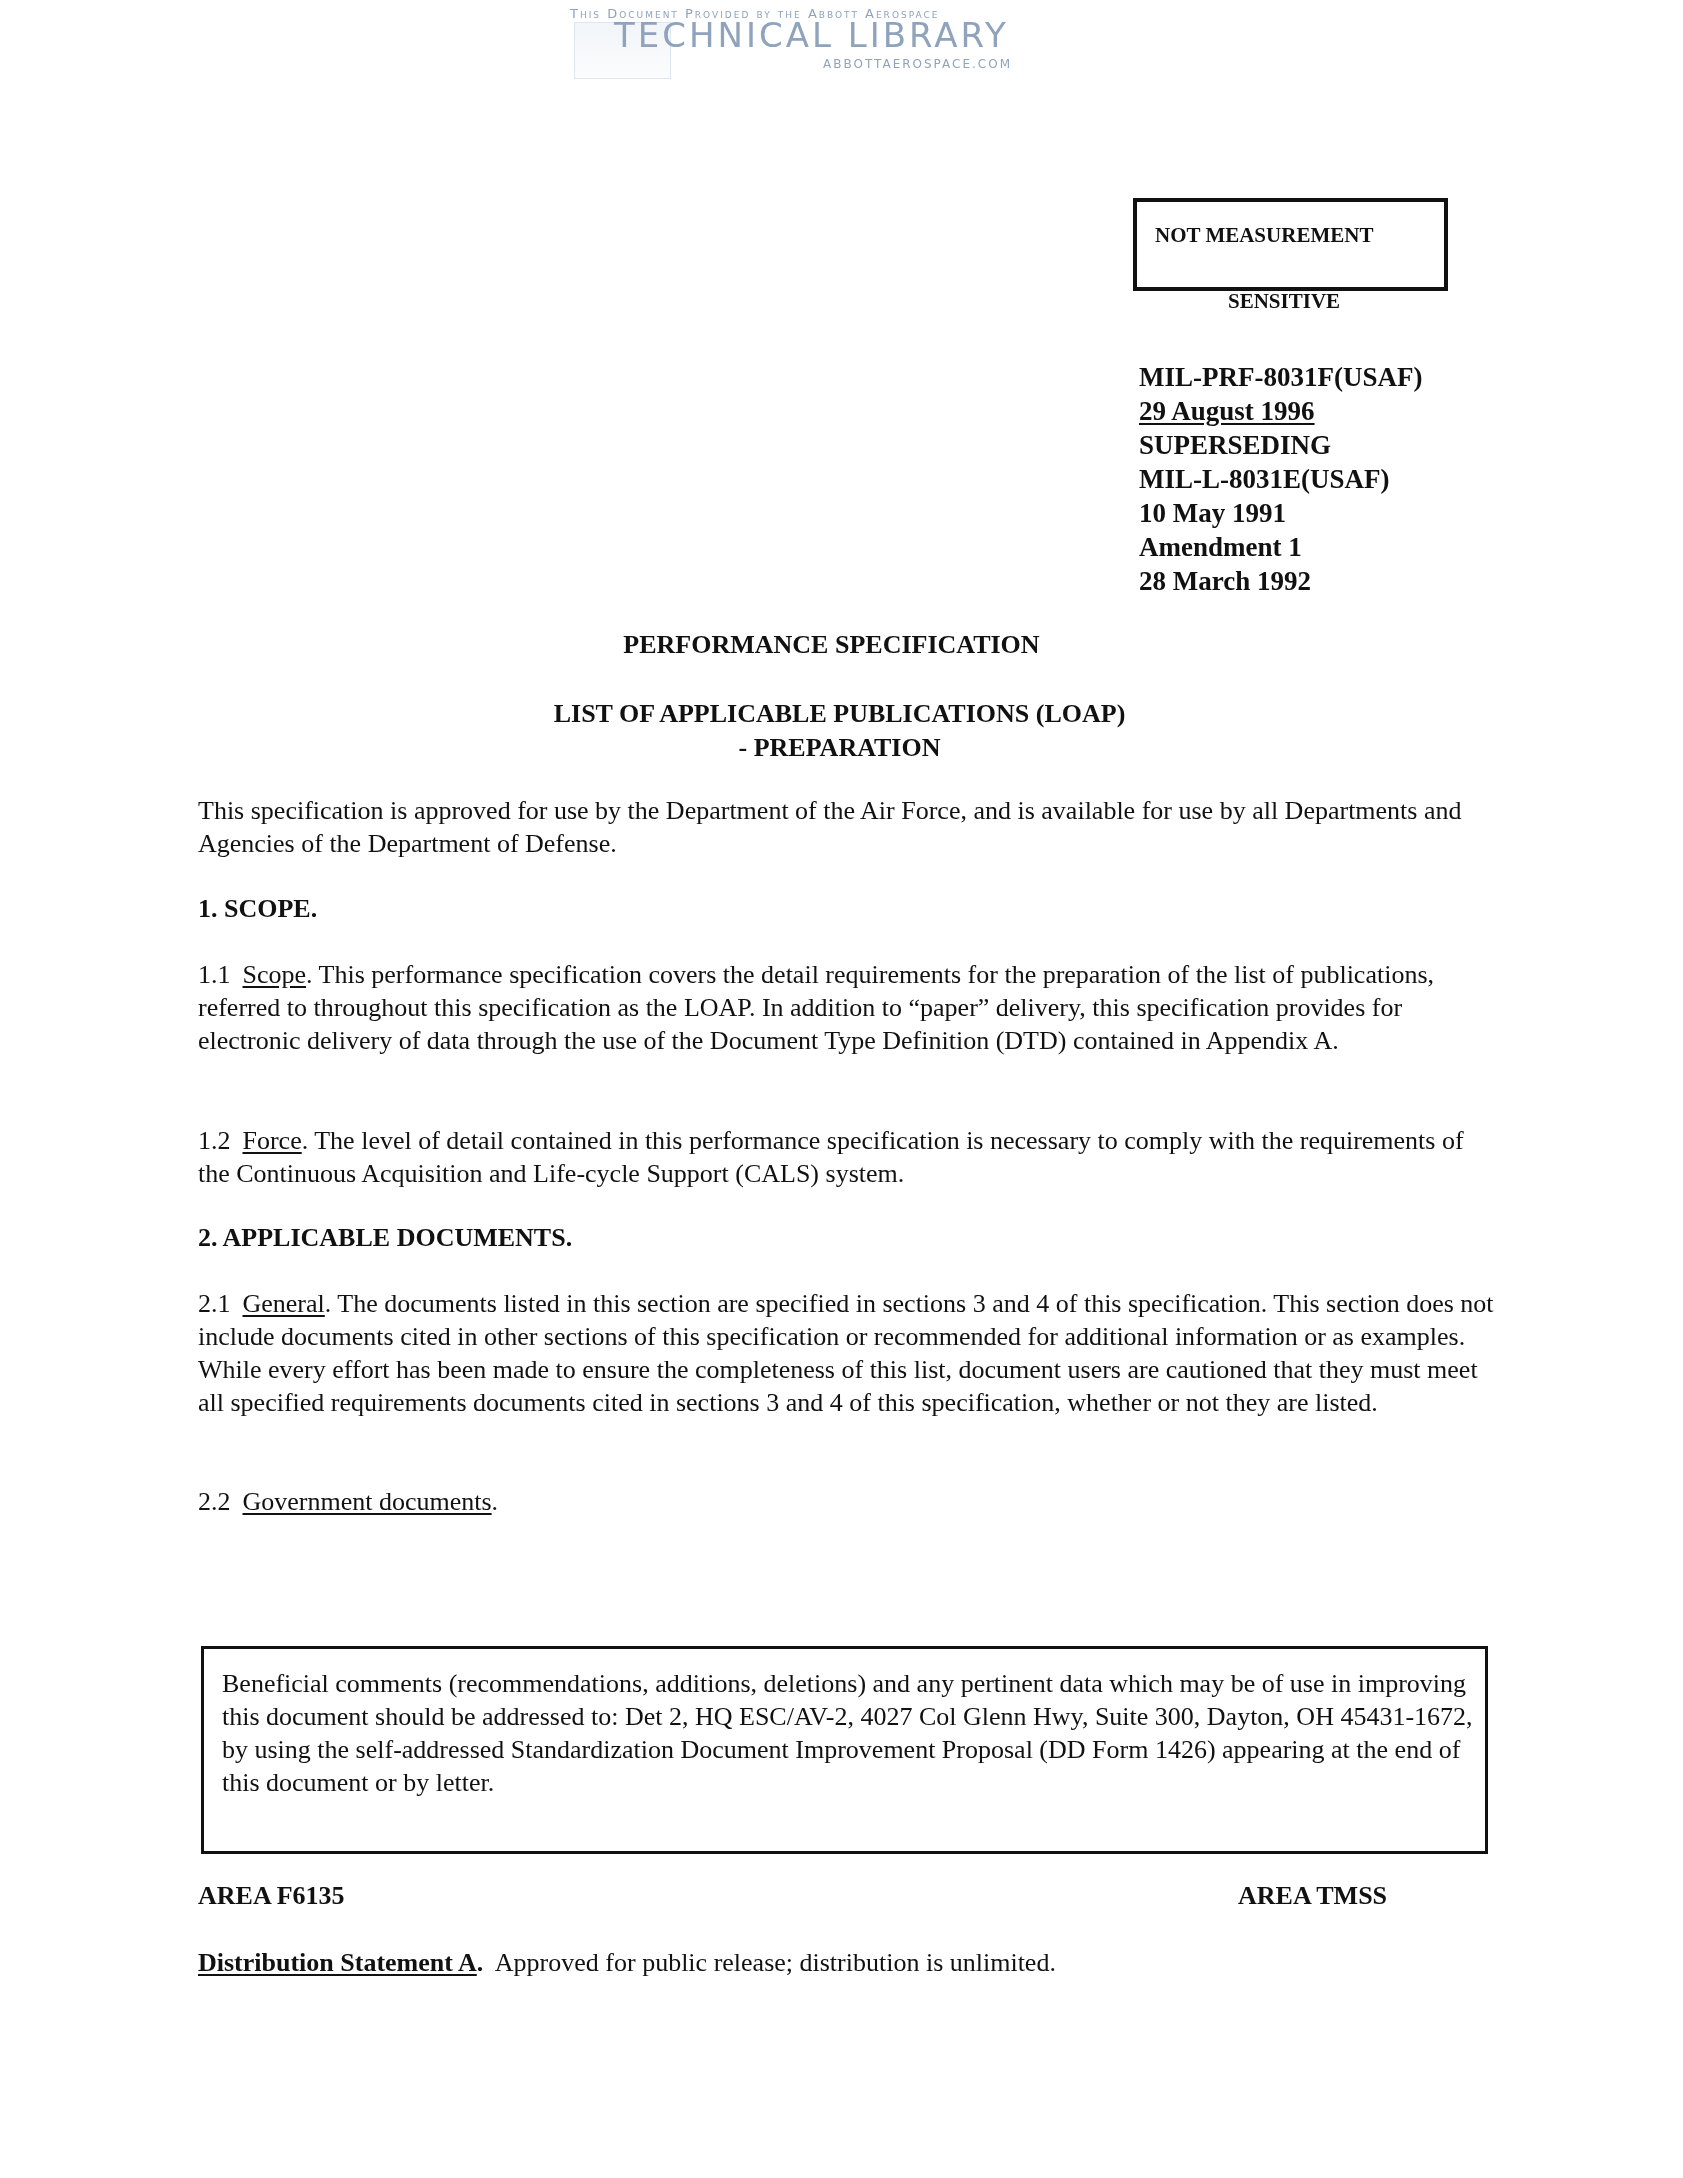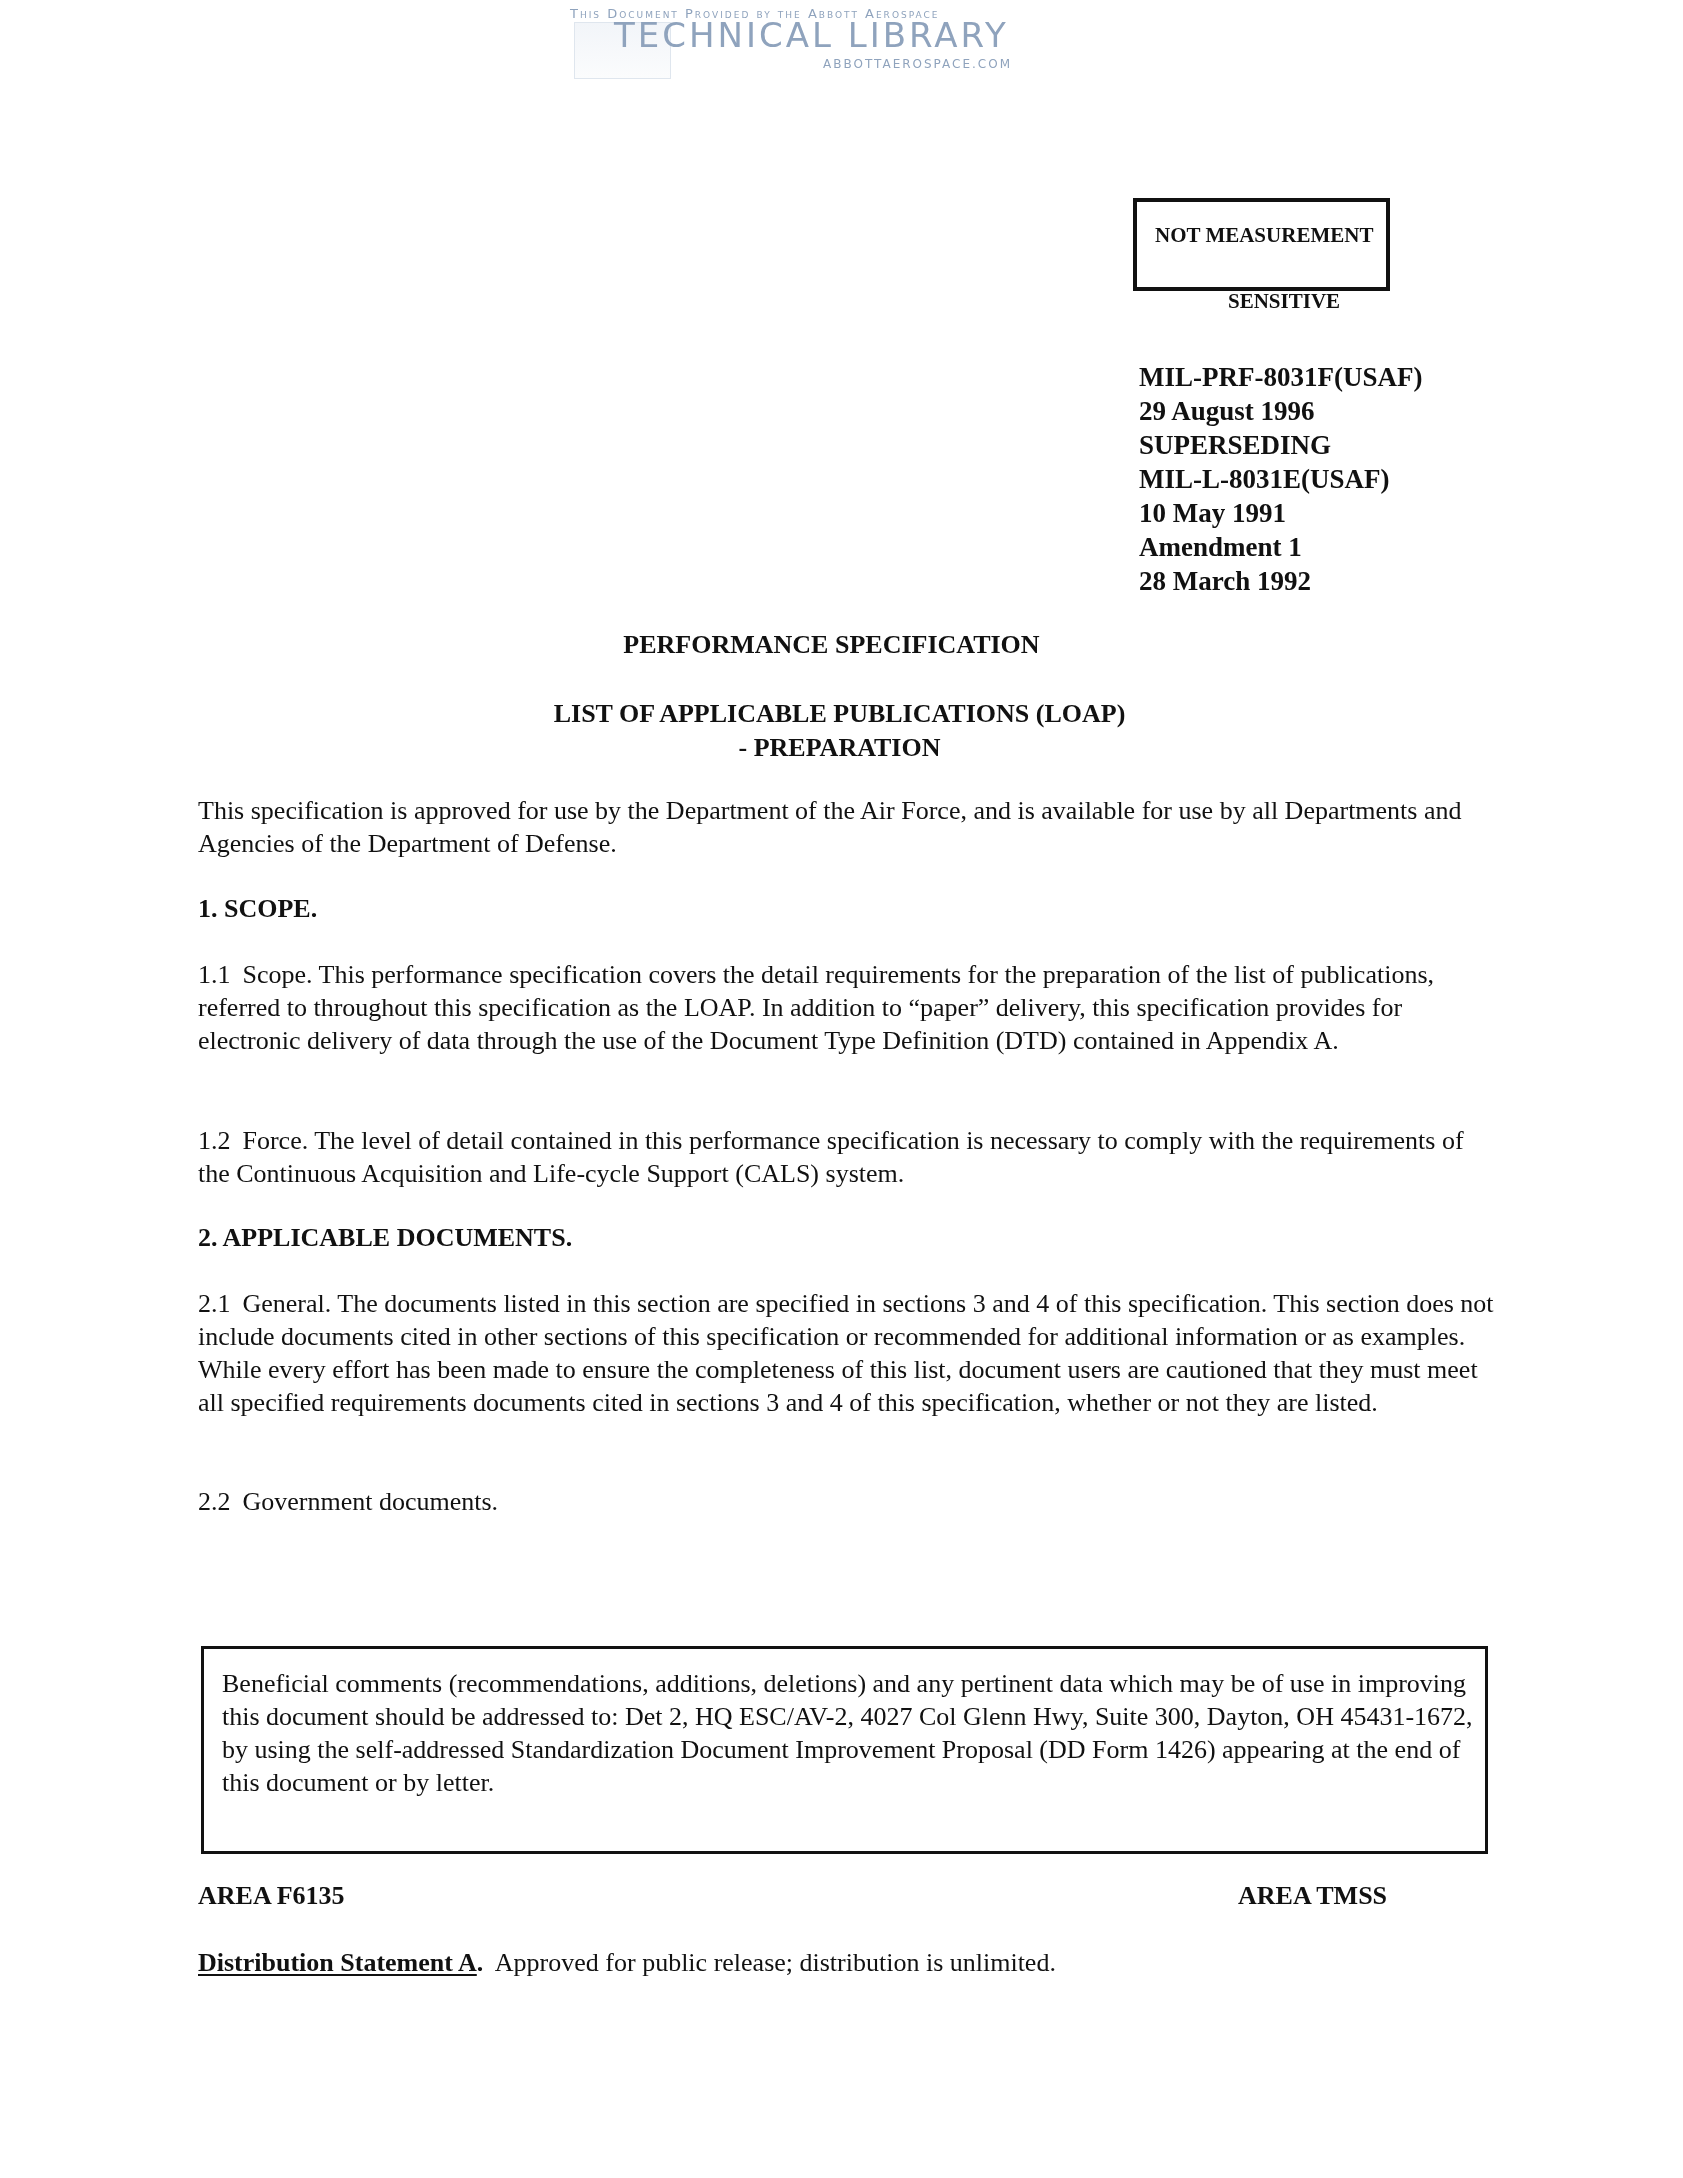--- a/index.html
+++ b/index.html
@@ -14,30 +14,30 @@
     .wm-graphic {
       position: absolute; left: 10px; top: 18px; width: 95px; height: 55px;
       border: 1px solid #dfe6ee; background: linear-gradient(180deg,#f2f5f9,#fbfcfd);
     }
     .wm-line1 { position: absolute; left: 6px; top: 2px; font-size: 13px; letter-spacing: 2px; font-variant: small-caps; white-space: nowrap; }
     .wm-line1 .wm-brand { letter-spacing: 2px; }
     .wm-line2 { position: absolute; left: 50px; top: 14px; font-size: 34px; letter-spacing: 3px; white-space: nowrap; line-height: 1; }
     .wm-line3 { position: absolute; left: 259px; top: 53px; font-size: 12px; letter-spacing: 2px; white-space: nowrap; }
 
     .nms-box {
-      position: absolute; left: 1133px; top: 198px; width: 257px; height: 93px;
+      position: absolute; left: 1133px; top: 198px; width: 315px; height: 93px;
       border: 4px solid #111; box-sizing: border-box;
       font-weight: bold; font-size: 21px; line-height: 26px;
     }
     .nms-box .l1 { position: absolute; left: 18px; top: 20px; }
     .nms-box .l2 { position: absolute; left: 91px; top: 46px; margin-top: 40px; }
 
     .docid { position: absolute; left: 1139px; top: 360px; font-weight: bold; font-size: 27px; line-height: 34px; }
     .docid div { white-space: nowrap; }
-    .u { text-underline-offset: 3px; }
+    .u { text-decoration: underline; text-underline-offset: 3px; }
 
     .center { position: absolute; left: 0; width: 1683px; text-align: center; font-weight: bold; font-size: 26px; }
     .t1 { top: 630px; left: -10px; }
     .t2 { top: 697px; left: -2px; line-height: 34px; }
 
     .para { position: absolute; left: 198px; width: 1297px; font-size: 26px; line-height: 33px; }
     .head { position: absolute; left: 198px; font-weight: bold; font-size: 26px; }
     .num { margin-right: 12px; }
 
     .comment-box {

